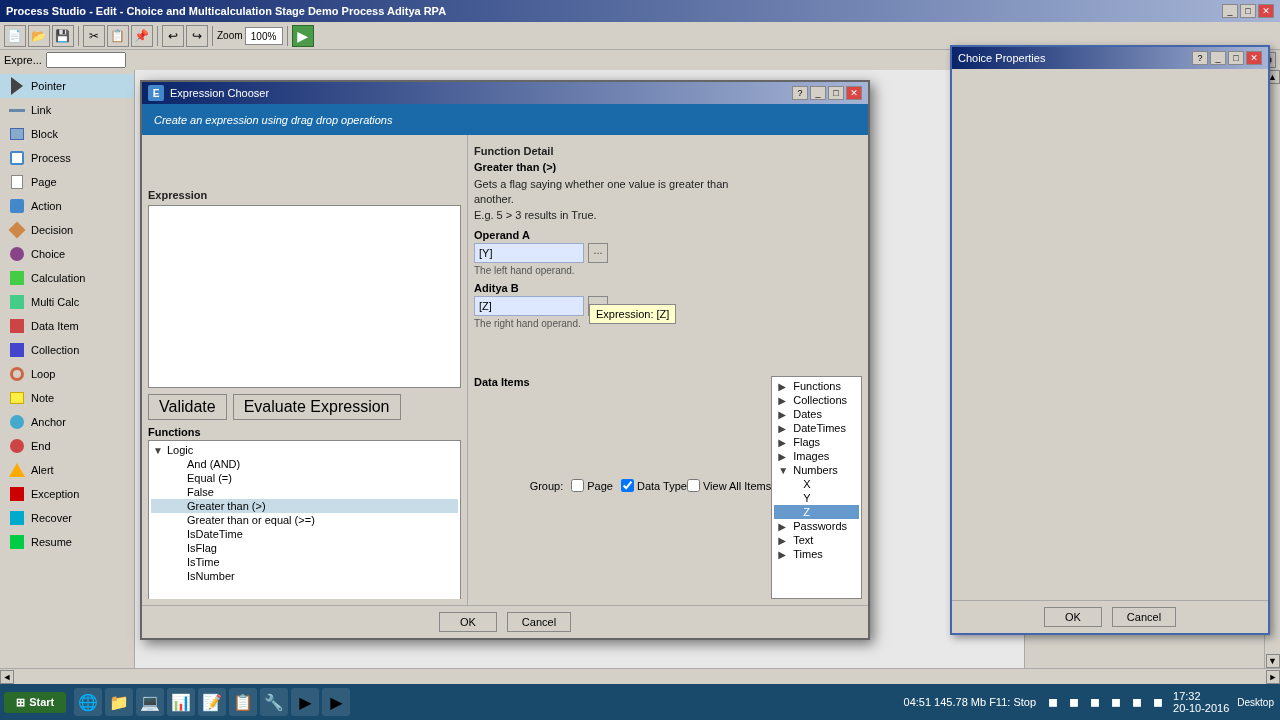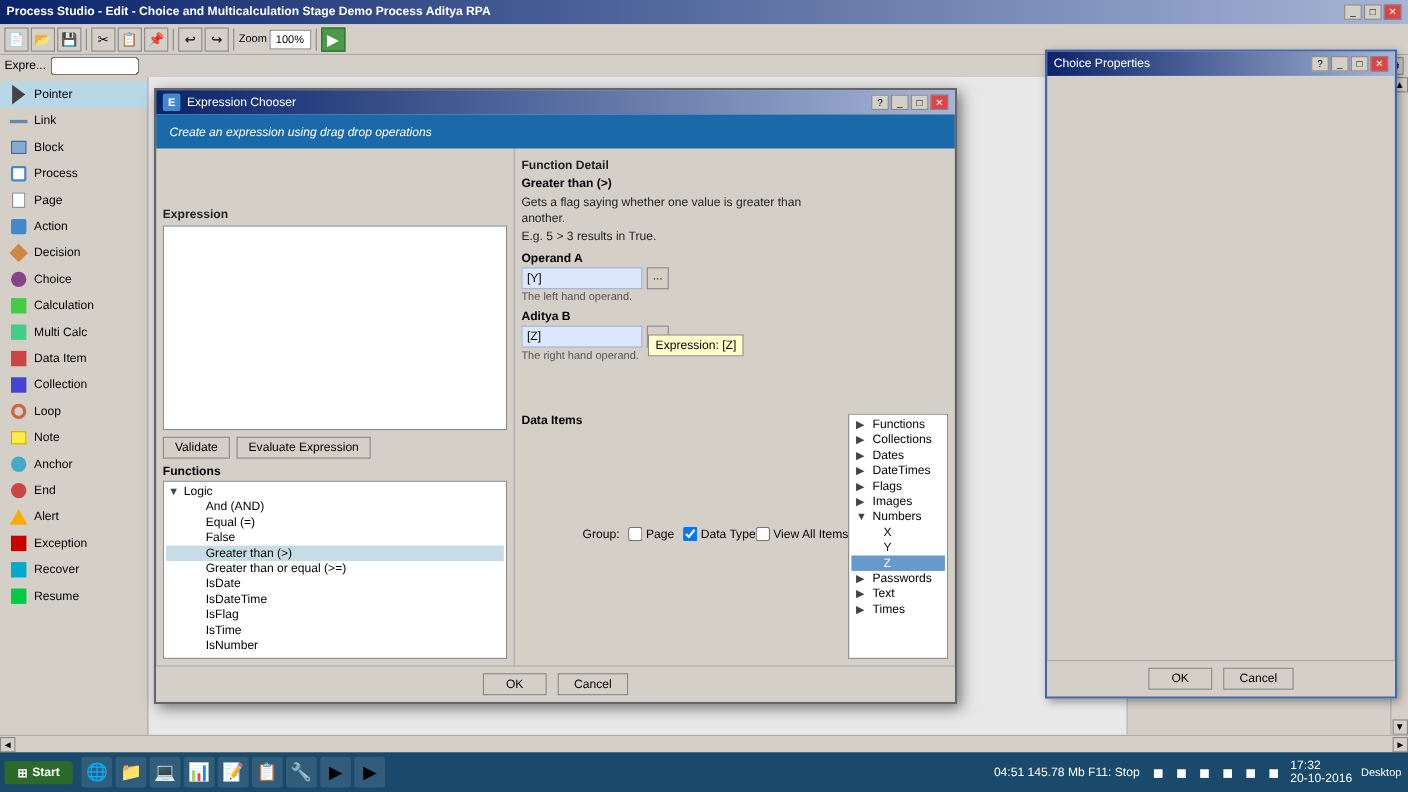--- a/index.html
+++ b/index.html
@@ -84,21 +84,21 @@
     .expr-dialog { position: absolute; top: 80px; left: 140px; width: 730px; height: 560px; background: #d4d0c8; border: 2px solid #666; display: flex; flex-direction: column; z-index: 200; box-shadow: 4px 4px 12px rgba(0,0,0,0.5); }
     .expr-dialog-title { background: linear-gradient(to right, #0a246a, #a6b5d6); color: white; padding: 3px 6px; display: flex; align-items: center; justify-content: space-between; height: 22px; }
     .expr-dialog-title-left { display: flex; align-items: center; gap: 6px; }
     .expr-dialog-controls { display: flex; gap: 2px; }
     .expr-blue-header { background: #1a6aaa; color: white; padding: 8px 12px; font-size: 13px; font-style: italic; }
     .expr-body { display: flex; flex: 1; overflow: hidden; }
     .expr-left { flex: 1; border-right: 1px solid #aaa; display: flex; flex-direction: column; padding: 6px; overflow: hidden; }
     .expr-section-label { font-size: 11px; font-weight: bold; margin-bottom: 4px; color: #222; margin-top: 48px; }
     .expr-text-area { flex: 1; background: white; border: 1px solid #888; min-height: 110px; margin-bottom: 6px; padding: 4px; }
     .expr-buttons { display: flex; gap: 6px; margin-bottom: 6px; }
-    .expr-btn { padding: 3px 10px; background: #d4d0c8; border: 1px solid #888; cursor: pointer; font-size: 11px; }
+    .expr-btn { padding: 3px 10px; background: #d4d0c8; border: 1px solid #888; cursor: pointer; font-size: 16px; }
     .functions-section { display: flex; flex-direction: column; flex: 1; overflow: hidden; }
     .functions-label { font-size: 11px; font-weight: bold; margin-bottom: 2px; }
     .functions-tree { flex: 1; background: white; border: 1px solid #888; overflow-y: auto; padding: 2px; min-height: 160px; }
     .tree-item { display: flex; align-items: center; gap: 2px; padding: 1px 2px; cursor: pointer; white-space: nowrap; }
     .tree-item.selected { background: #b8d8e8; }
     .tree-item.indent2 { padding-left: 22px; }
     .tree-expand { font-size: 10px; width: 12px; color: #444; }
 
     
     .func-detail { flex: 1; display: flex; flex-direction: column; overflow: hidden; padding: 4px 0; }
@@ -410,24 +410,20 @@
           <div class="tree-item indent2 selected" style="background:#c8dce8;">
             <span class="tree-expand"></span>
             <span style="font-size:11px;">Greater than (&gt;)</span>
           </div>
           <div class="tree-item indent2">
             <span class="tree-expand"></span>
             <span style="font-size:11px;">Greater than or equal (&gt;=)</span>
           </div>
           <div class="tree-item indent2">
             <span class="tree-expand"></span>
-            <span style="font-size:11px;">IsDate</span>
-          </div>
-          <div class="tree-item indent2">
-            <span class="tree-expand"></span>
             <span style="font-size:11px;">IsDateTime</span>
           </div>
           <div class="tree-item indent2">
             <span class="tree-expand"></span>
             <span style="font-size:11px;">IsFlag</span>
           </div>
           <div class="tree-item indent2">
             <span class="tree-expand"></span>
             <span style="font-size:11px;">IsTime</span>
           </div>

